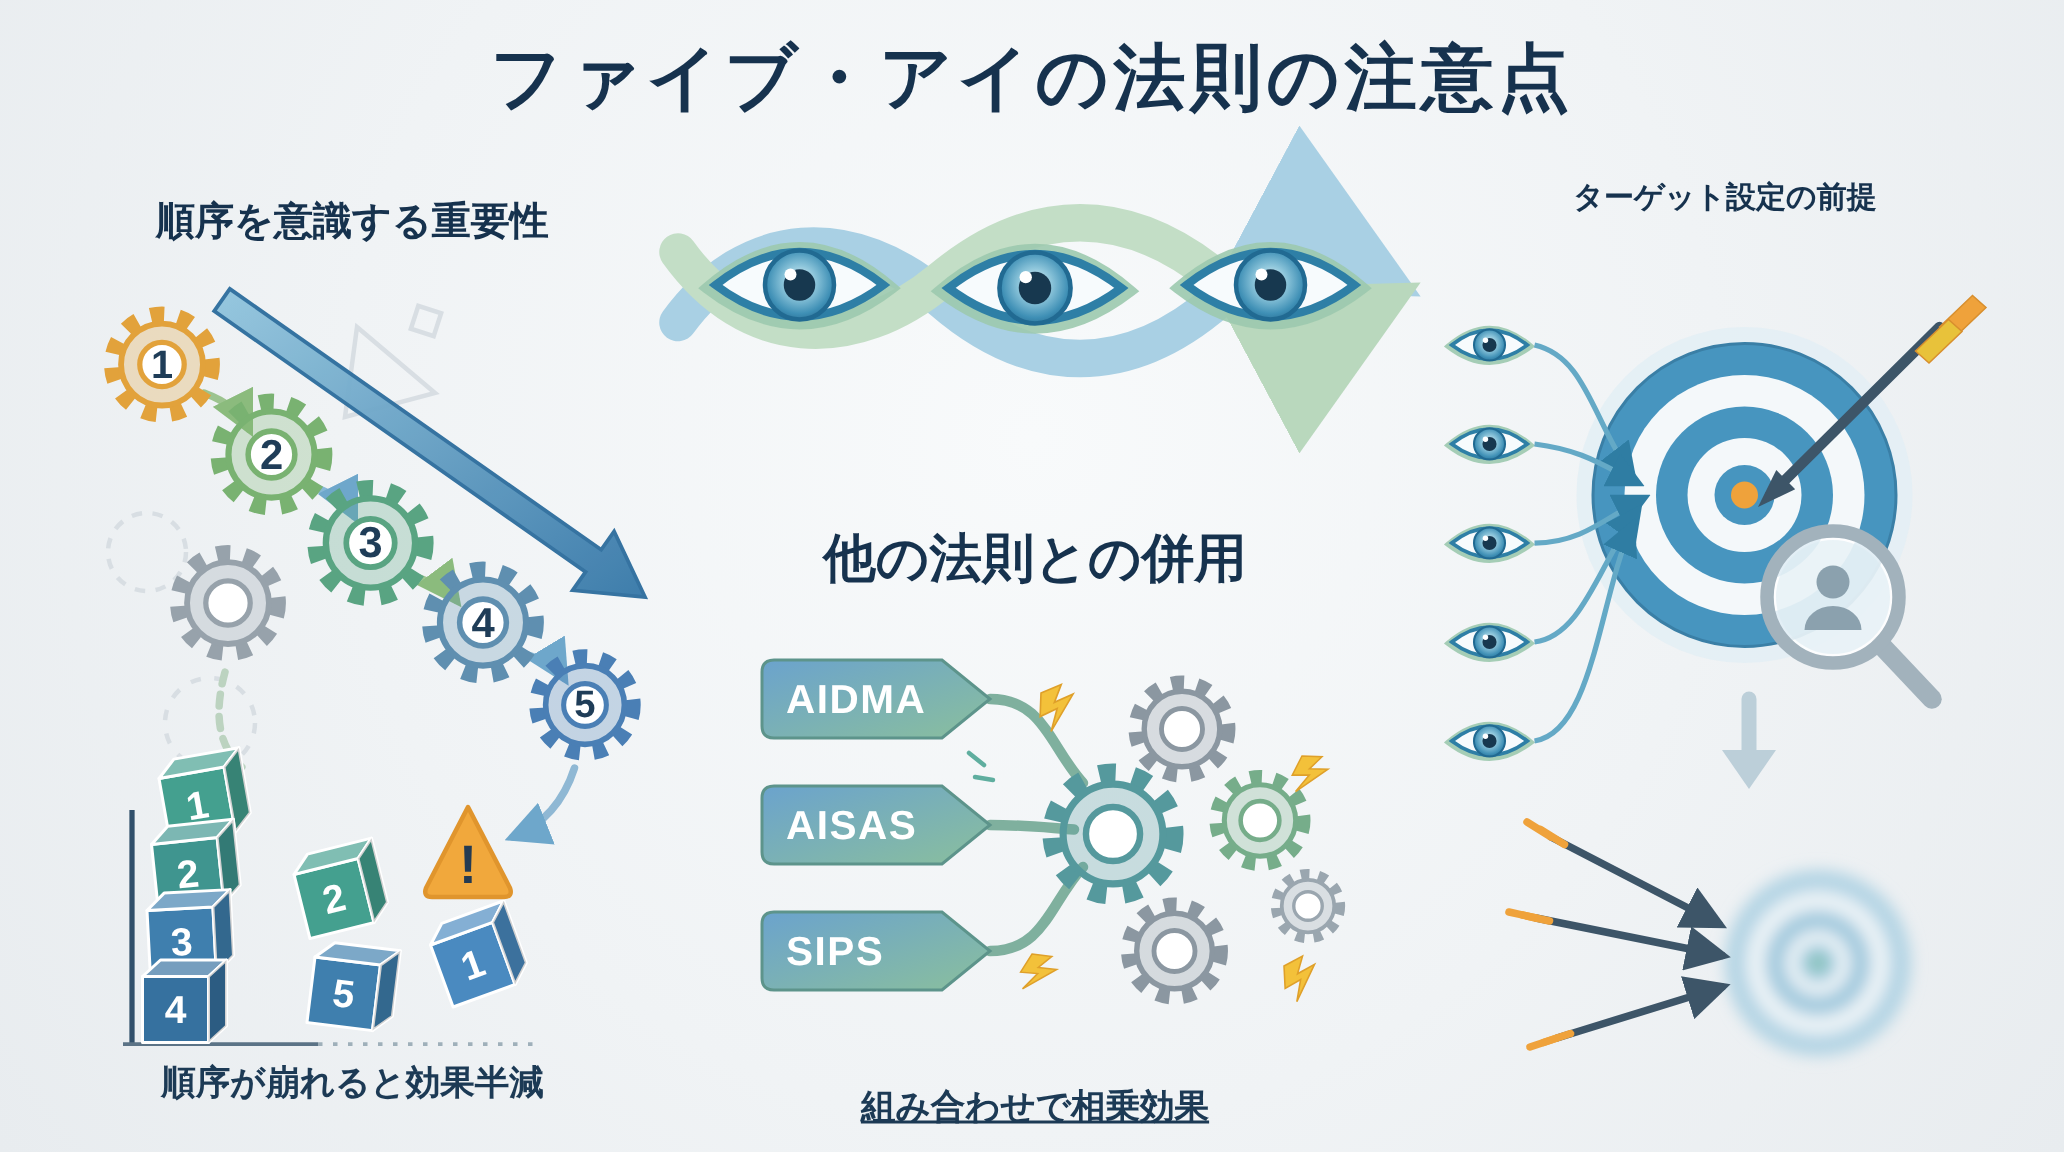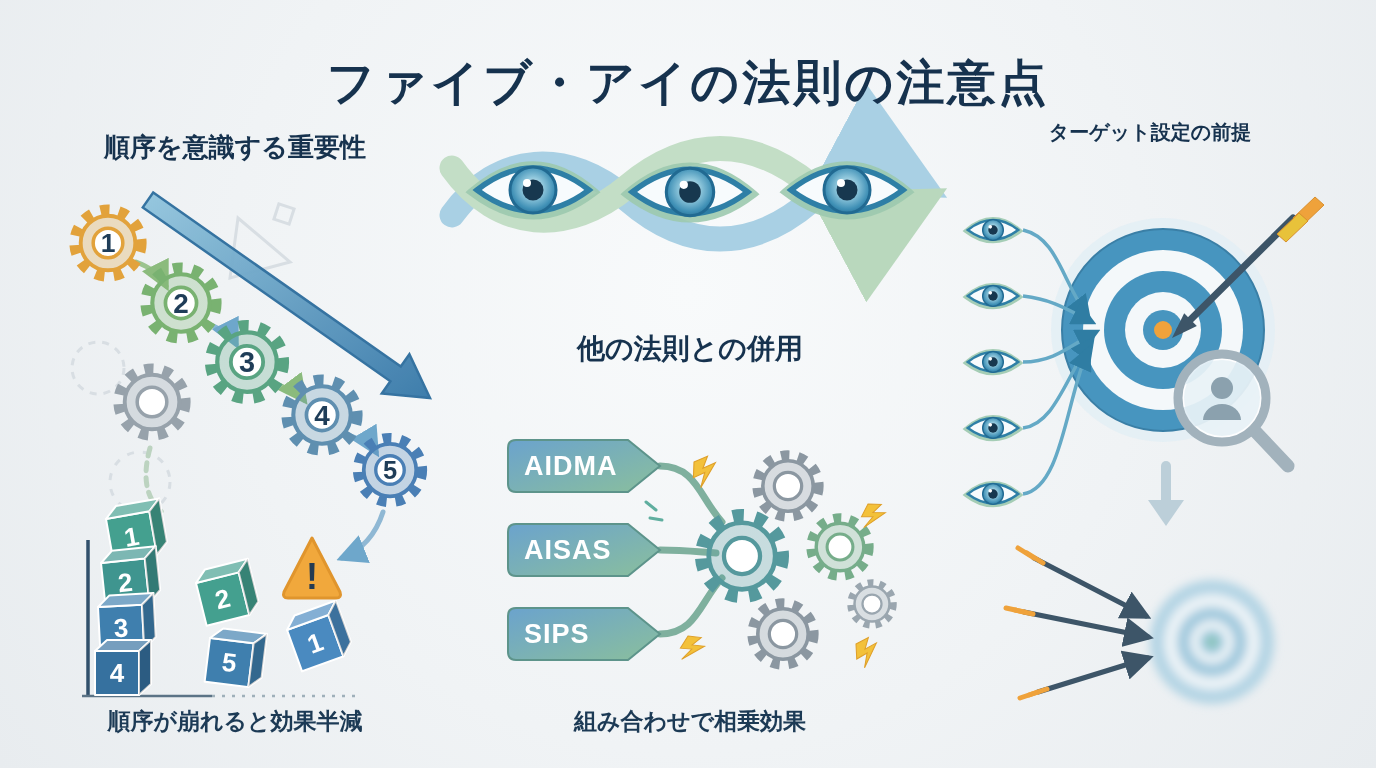--- a/index.html
+++ b/index.html
@@ -2,27 +2,27 @@
 <html><head>
 <meta charset="utf-8">
 <style>
   * { margin:0; padding:0; box-sizing:border-box; }
   html,body { width:1376px; height:768px; overflow:hidden;
     font-family:"Liberation Sans","DejaVu Sans",sans-serif; }
   .canvas { position:relative; width:1376px; height:768px;
     background: radial-gradient(circle at 50% 38%, #f8fafb 0%, #f0f3f5 55%, #e8ecef 100%); }
   svg.art { position:absolute; left:0; top:0; }
   .txt { position:absolute; color:#16324e; text-align:center; line-height:1.2; }
-  .title    { left:0;    top:24px;  width:100%;  font-size:48px; font-weight:900; letter-spacing:3px;margin-top:30px; }
+  .title    { left:0;    top:24px;  width:100%;  font-size:48px; font-weight:900; letter-spacing:3px; }
   .h-left   { left:55px; top:132px; width:360px; font-size:26px; font-weight:800; }
-  .h-center { left:515px;top:332px; width:350px; font-size:28px; font-weight:800; }
+  .h-center { left:515px;top:352px; width:350px; font-size:35px; font-weight:800; }
   .h-right  { left:965px;top:120px; width:370px; font-size:20px; font-weight:800; }
   .cap { font-size:23px; font-weight:700; color:#1c3a55; }
   .c-left   { left:55px;  top:708px; width:360px; }
-  .c-center { left:515px; top:708px; width:350px; }
+  .c-center { left:515px; top:724px; width:350px;text-decoration:underline; }
   .c-right  { left:930px; top:710px; width:440px; font-size:22px; }
   svg text { font-family:"Liberation Sans","DejaVu Sans",sans-serif; }
   .gear-num { font-weight:bold; fill:#1f3d58; }
   .banner-label { font-weight:bold; fill:#ffffff; letter-spacing:1px; font-size:27px; }
   .cube-num { font-weight:bold; fill:#ffffff; font-size:26px; }
   .flow { fill:none; stroke-width:5; stroke-linecap:round; }
   .fg  { stroke:#9cc48f; marker-end:url(#mGreen); }
   .fb  { stroke:#86b7d6; marker-end:url(#mBlue); }
   .fg2 { stroke:#bcd3c0; stroke-dasharray:8 7; }
   .fb2 { stroke:#8fb8d4; marker-end:url(#mBlue); }

